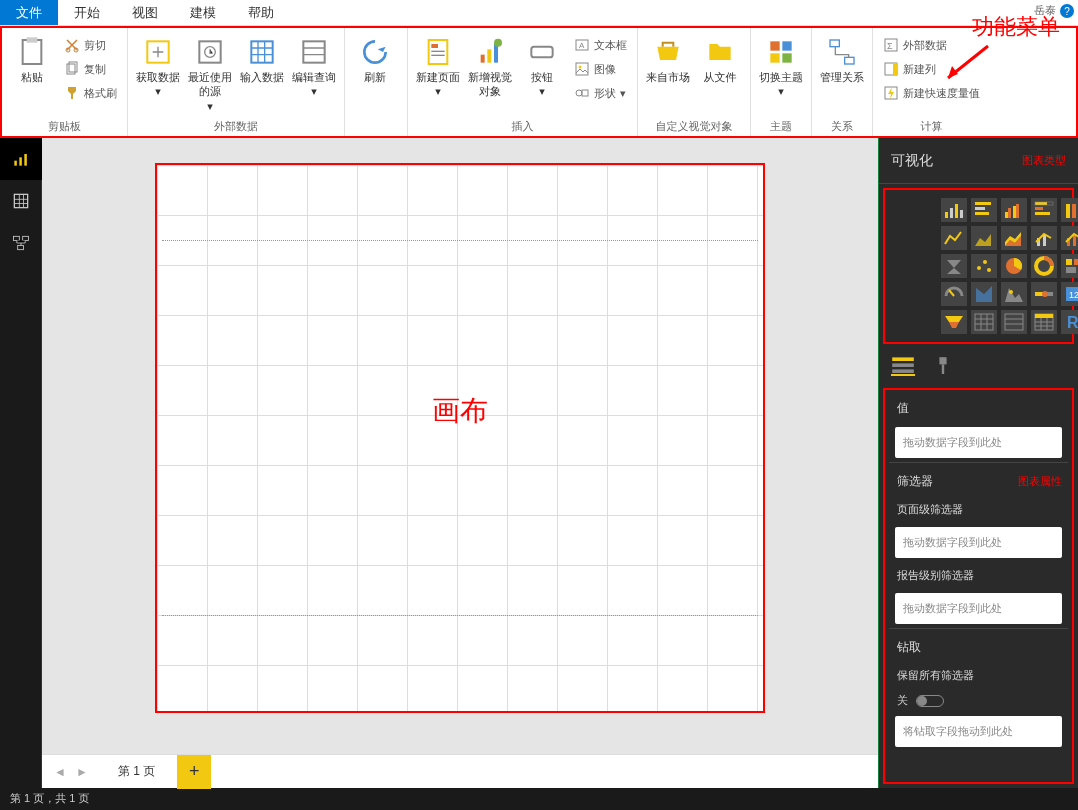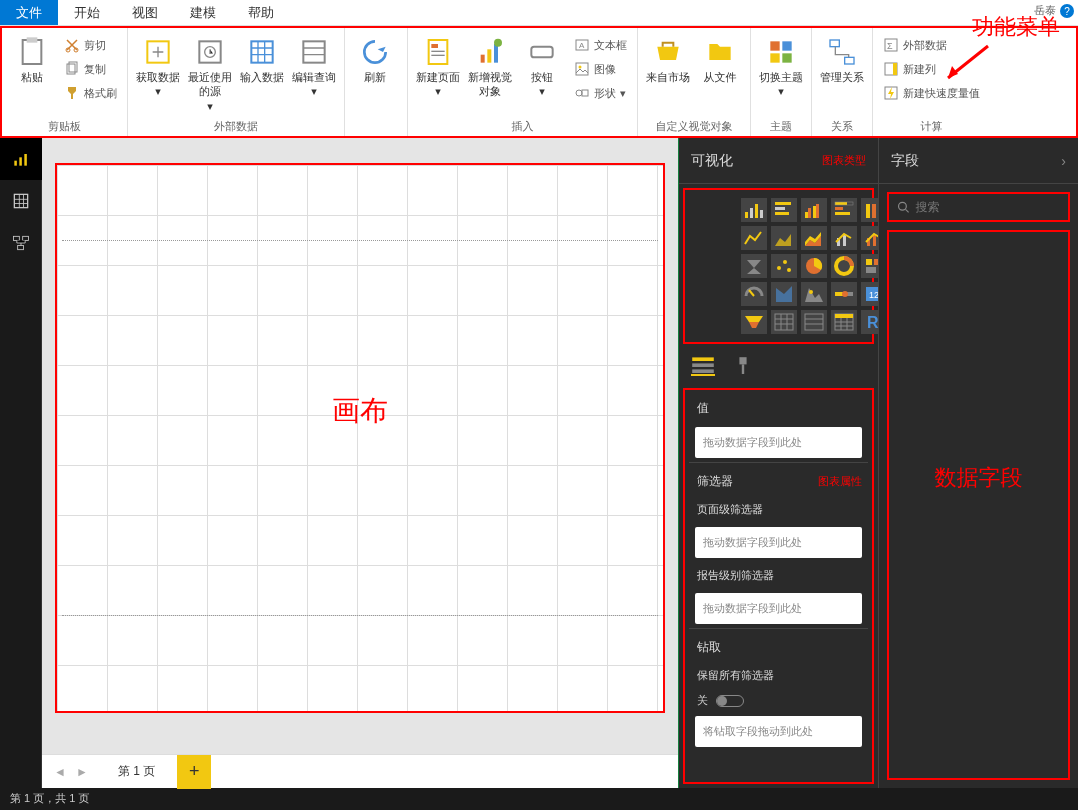--- a/index.html
+++ b/index.html
@@ -658,35 +658,17 @@
         <div class="toggle">
           <span style="font-size:11px; color:#ccc;">关</span>
           <div class="toggle-track">
               <div class="toggle-knob"></div>
             </div>
         </div>
         <div class="prop-well">将钻取字段拖动到此处</div>
       </div>
     </div>
 
-    <div class="fields-panel">
-      <div class="panel-header">
-        <span class="title">字段</span>
-        <span class="chevron">›</span>
-      </div>
-      <div class="fields-search">
-        <div class="fields-search-inner">
-          <svg width="14" height="14" viewBox="0 0 16 16">
-              <circle cx="7" cy="7" r="5" fill="none" stroke="#888" stroke-width="1.5"></circle>
-              <path d="M11 11l4 4" stroke="#888" stroke-width="1.5"></path>
-            </svg>
-          <input placeholder="搜索" style="">
-        </div>
-      </div>
-      <div class="fields-body">
-        <div class="fields-label">数据字段</div>
-      </div>
-    </div>
 
   </div>
 </div>
 
 <div class="status-bar">第 1 页，共 1 页</div>
 
 </body></html>

